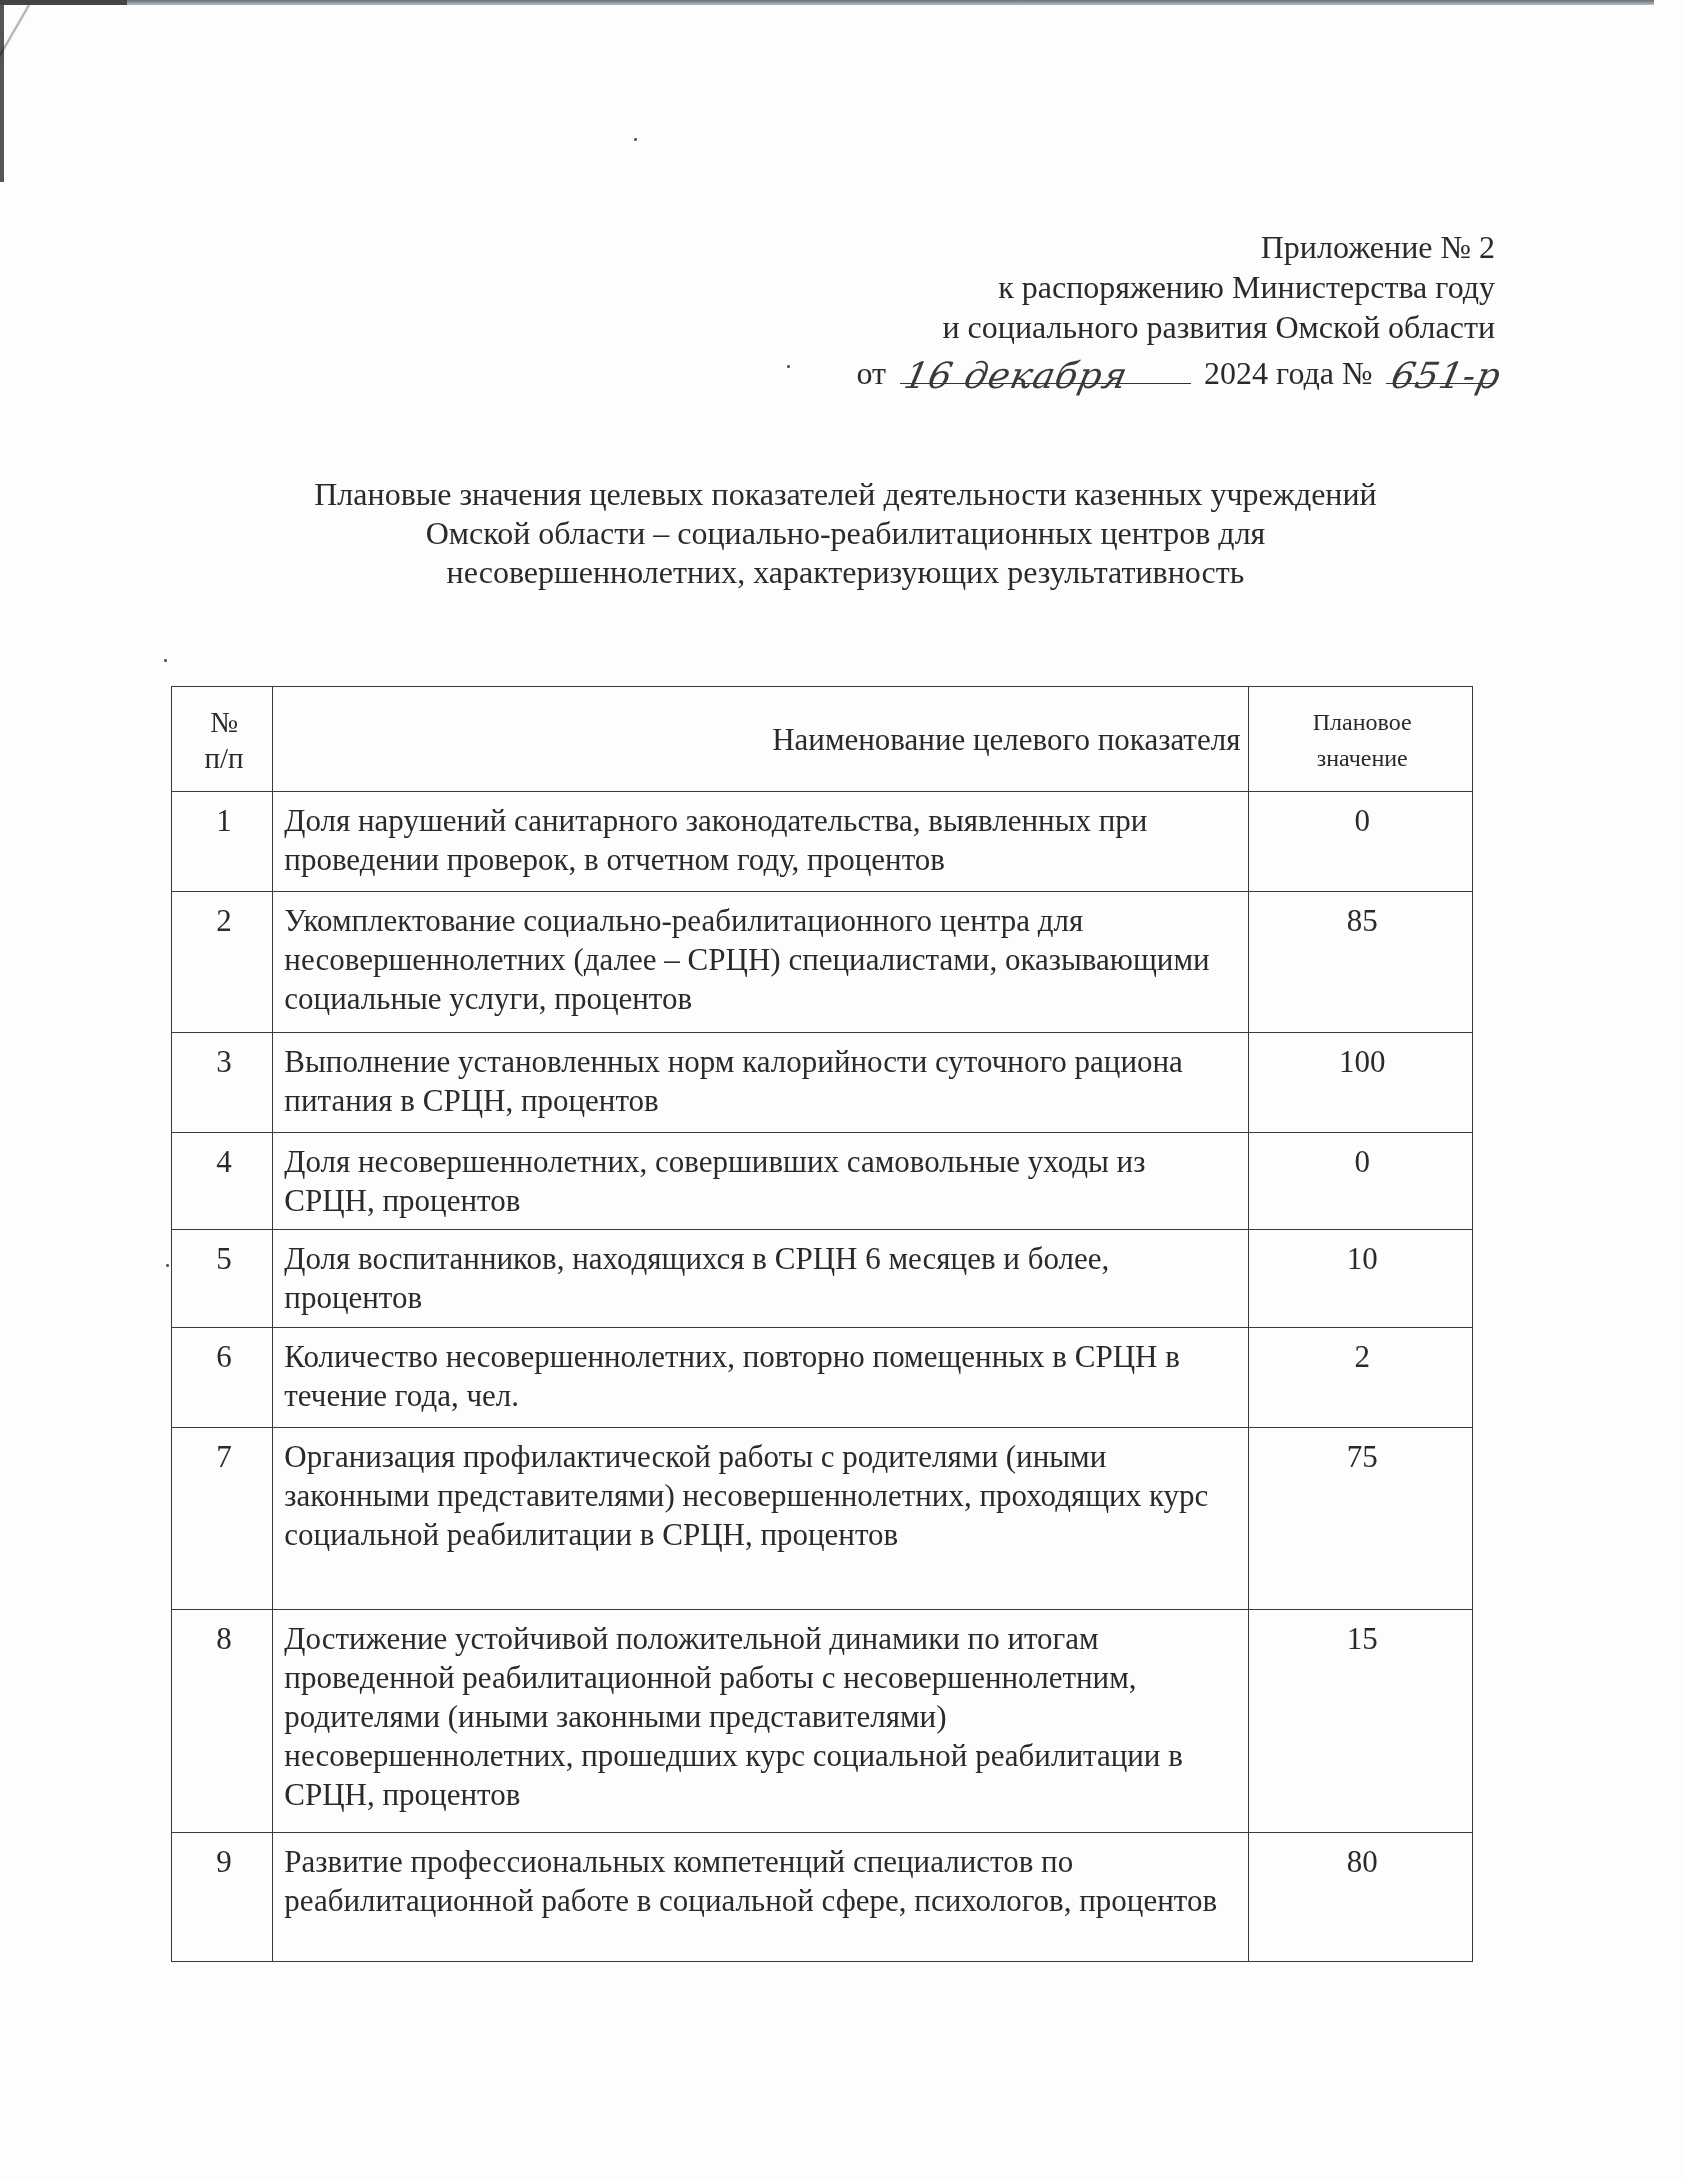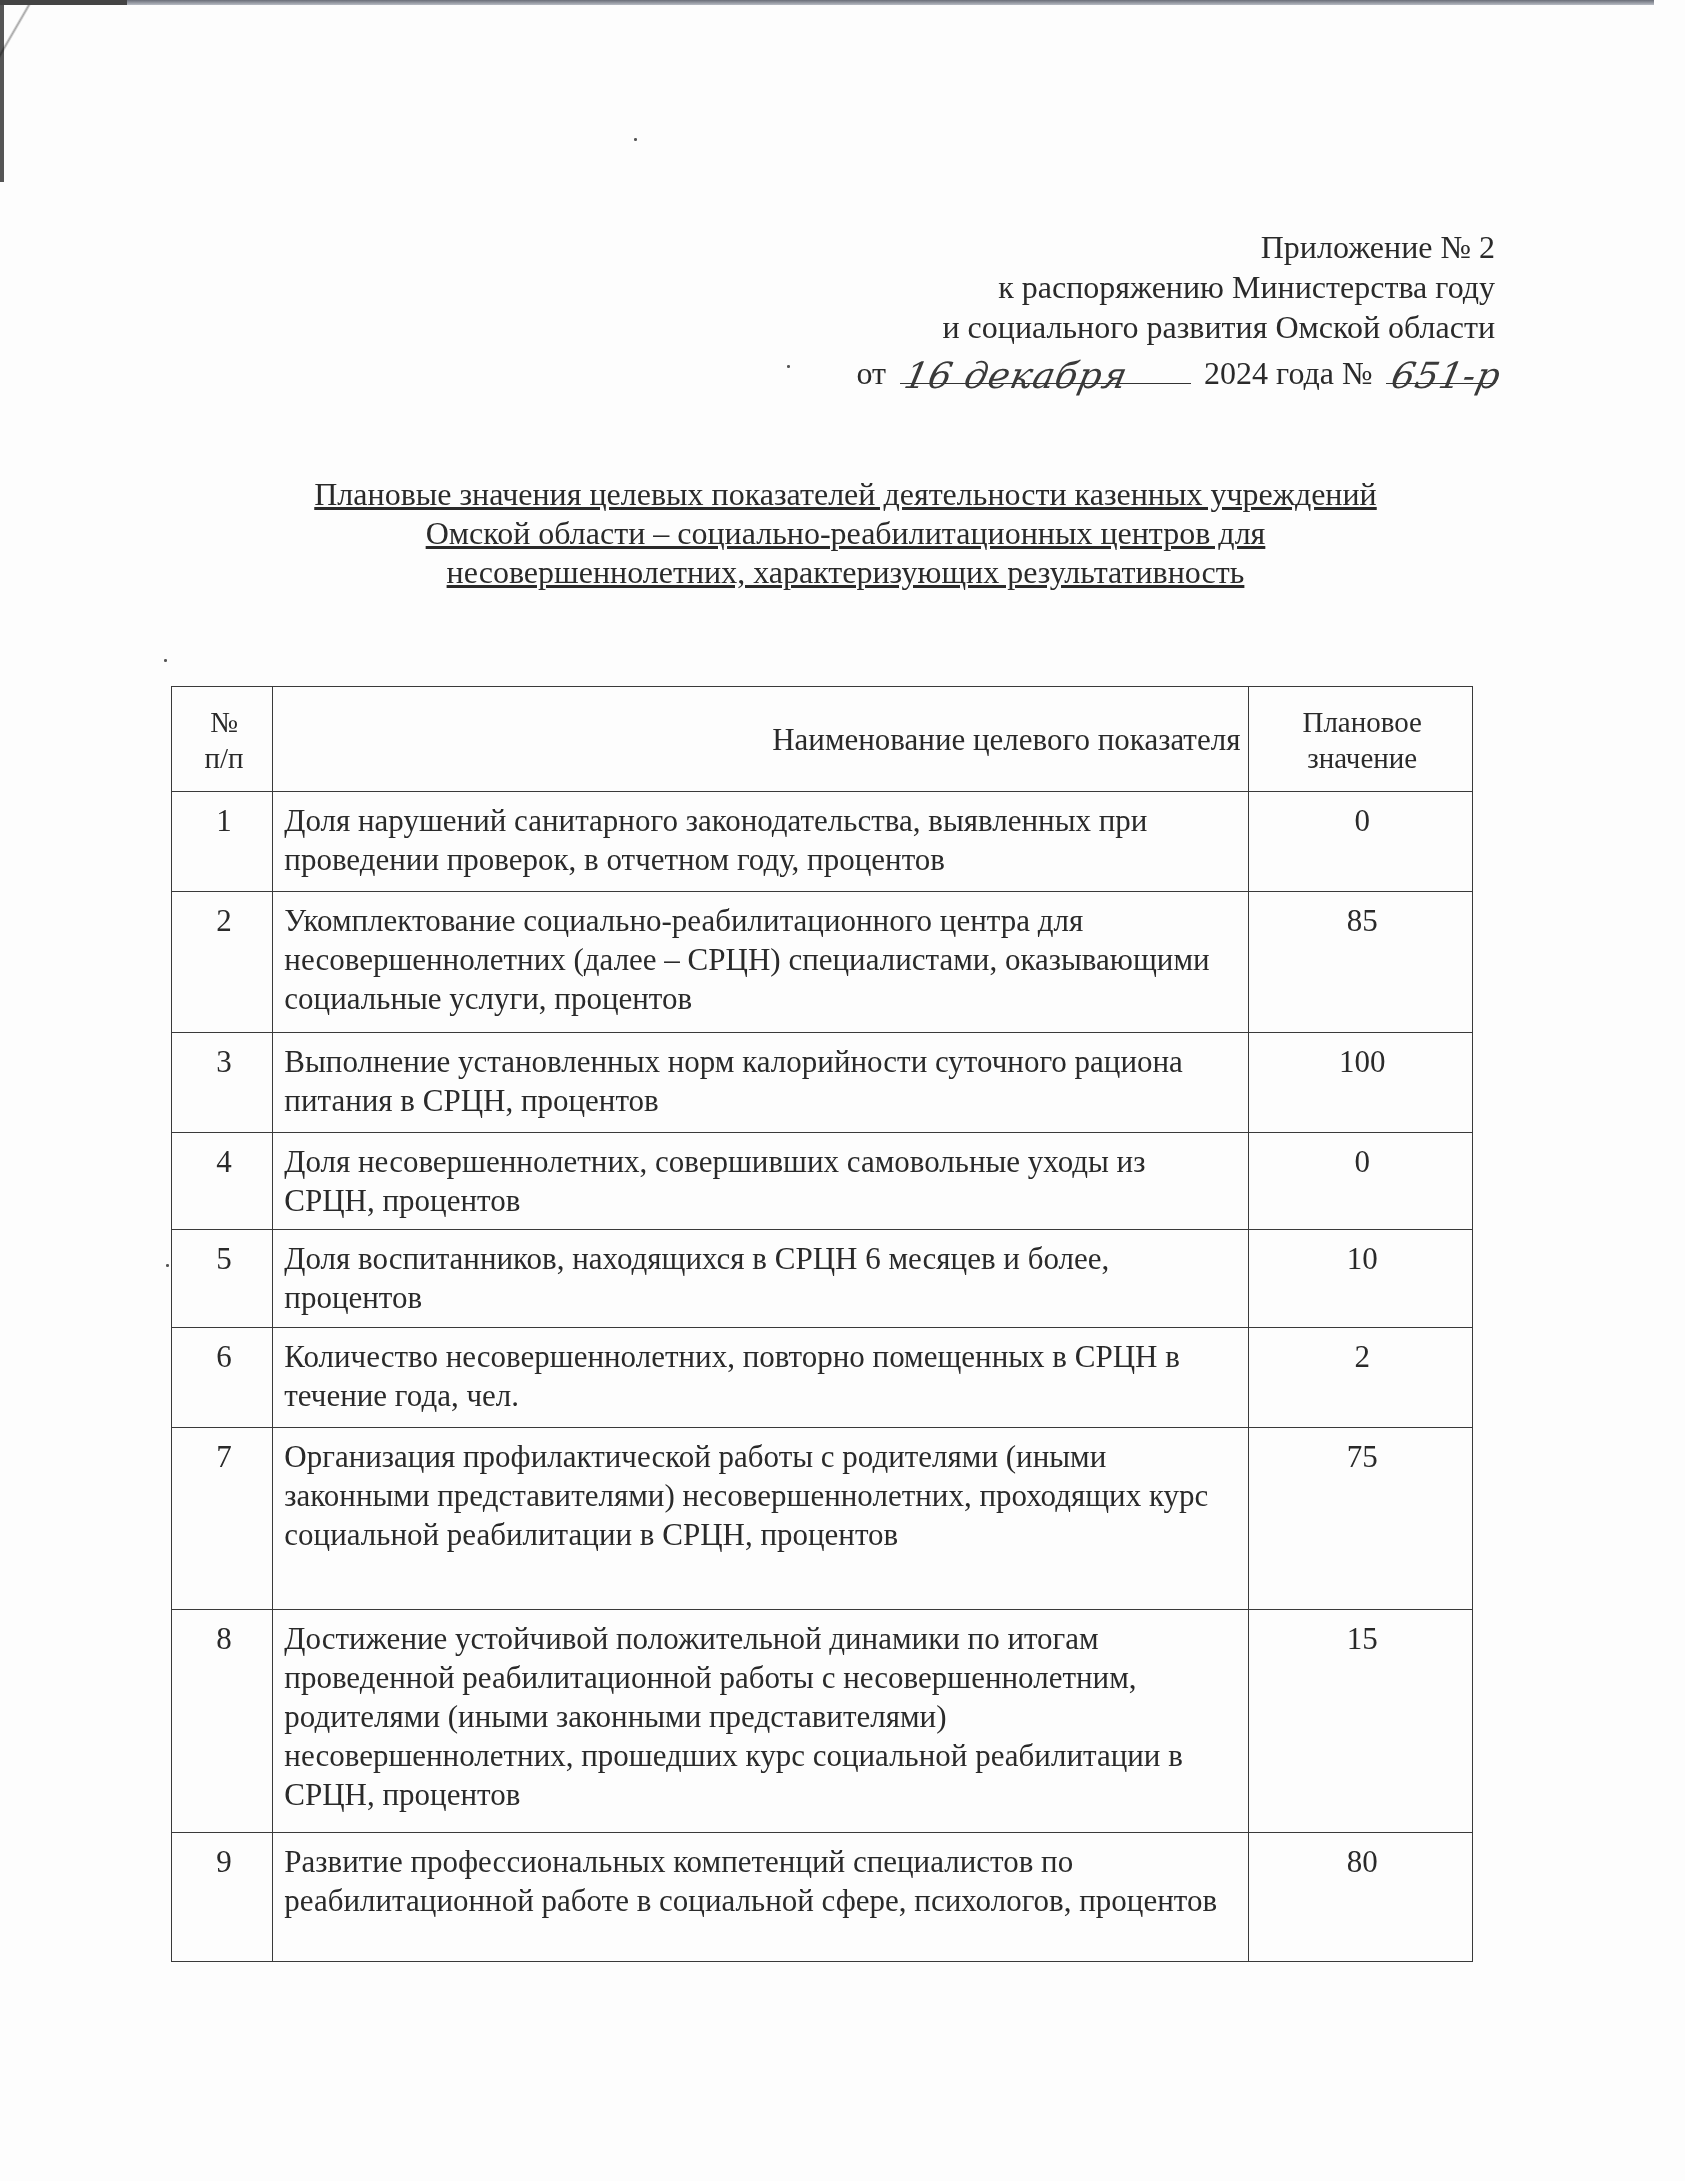--- a/index.html
+++ b/index.html
@@ -40,38 +40,38 @@
   .blank.num { width: 109px; margin-left: 5.5px; }
   .handwritten {
     position: absolute; left: 5.5px; bottom: -12.7px;
     font-family: "DejaVu Serif", serif; font-style: italic;
     font-size: 36px; color: #3a3a3a; letter-spacing: 0.9px;
     transform: skewX(-12deg);
   }
 
   .title {
     position: absolute; left: 182px; width: 1327px; top: 475px;
-    text-align: center; font-size: 32px; line-height: 39px; text-decoration: underline;
+    text-align: center; font-size: 32px; line-height: 39px;
   }
 
   table.indicators {
     position: absolute; left: 171px; top: 686px; width: 1302px;
     border-collapse: collapse; font-size: 31px; line-height: 39px;
   }
   table.indicators td, table.indicators th {
     border: 1.8px solid #3a3a3a; vertical-align: top; font-weight: normal;
     padding: 9px 7.3px 7.3px 11px;
   }
   table.indicators th { vertical-align: middle; text-align: center; }
   .col-num { width: 82px; text-align: center; }
   .col-name { text-align: left; }
   .col-val { width: 205px; text-align: center; }
   td.col-num, td.col-val { text-align: center; padding-left: 3.6px; padding-right: 3.6px; }
   th.col-num { font-size: 29px; line-height: 36px; padding: 5.5px 1.8px; }
-  th.col-val { font-size: 29px; line-height: 36px; }
+  th.col-val { font-size: 24px; line-height: 36px; }
   tr.hdr { height: 105px; }
 </style>
 </head>
 <body>
 
 <div class="scan-top-line"></div>
 <div class="scan-corner-fold"></div>
 <div class="scan-corner-fold-top"></div>
 <div class="speck" style="left:634px;top:138px"></div>
 <div class="speck" style="left:787px;top:365px"></div>

